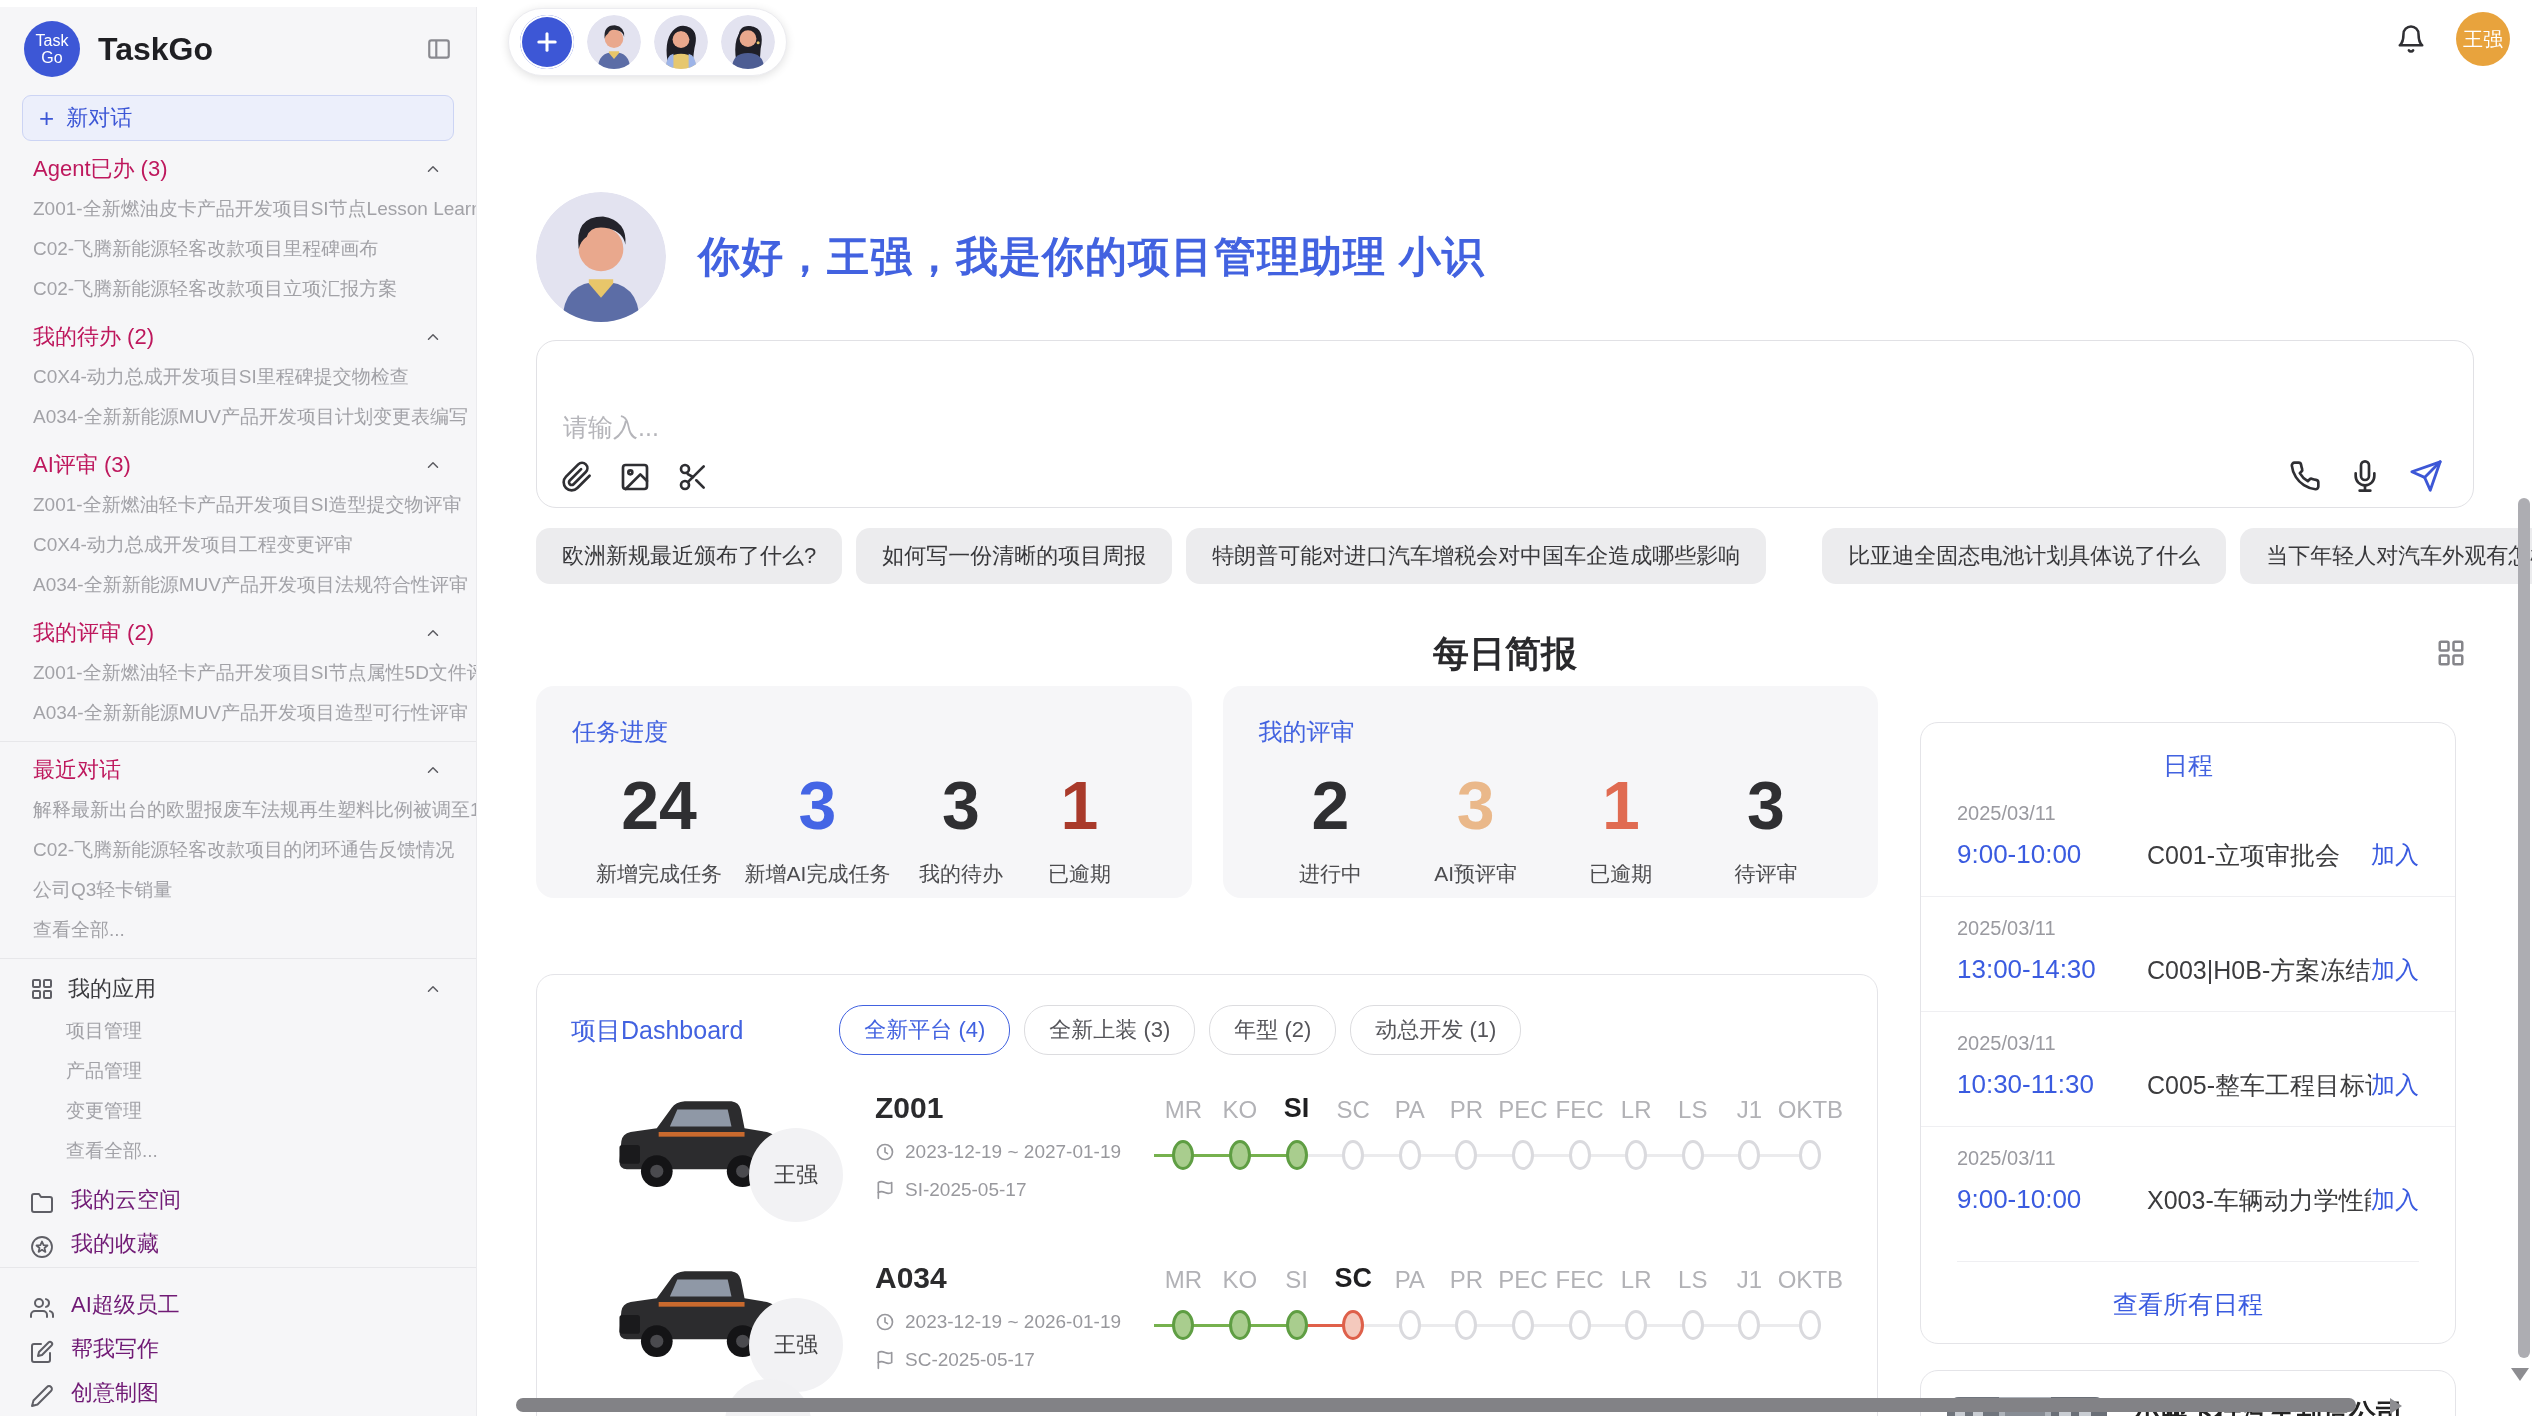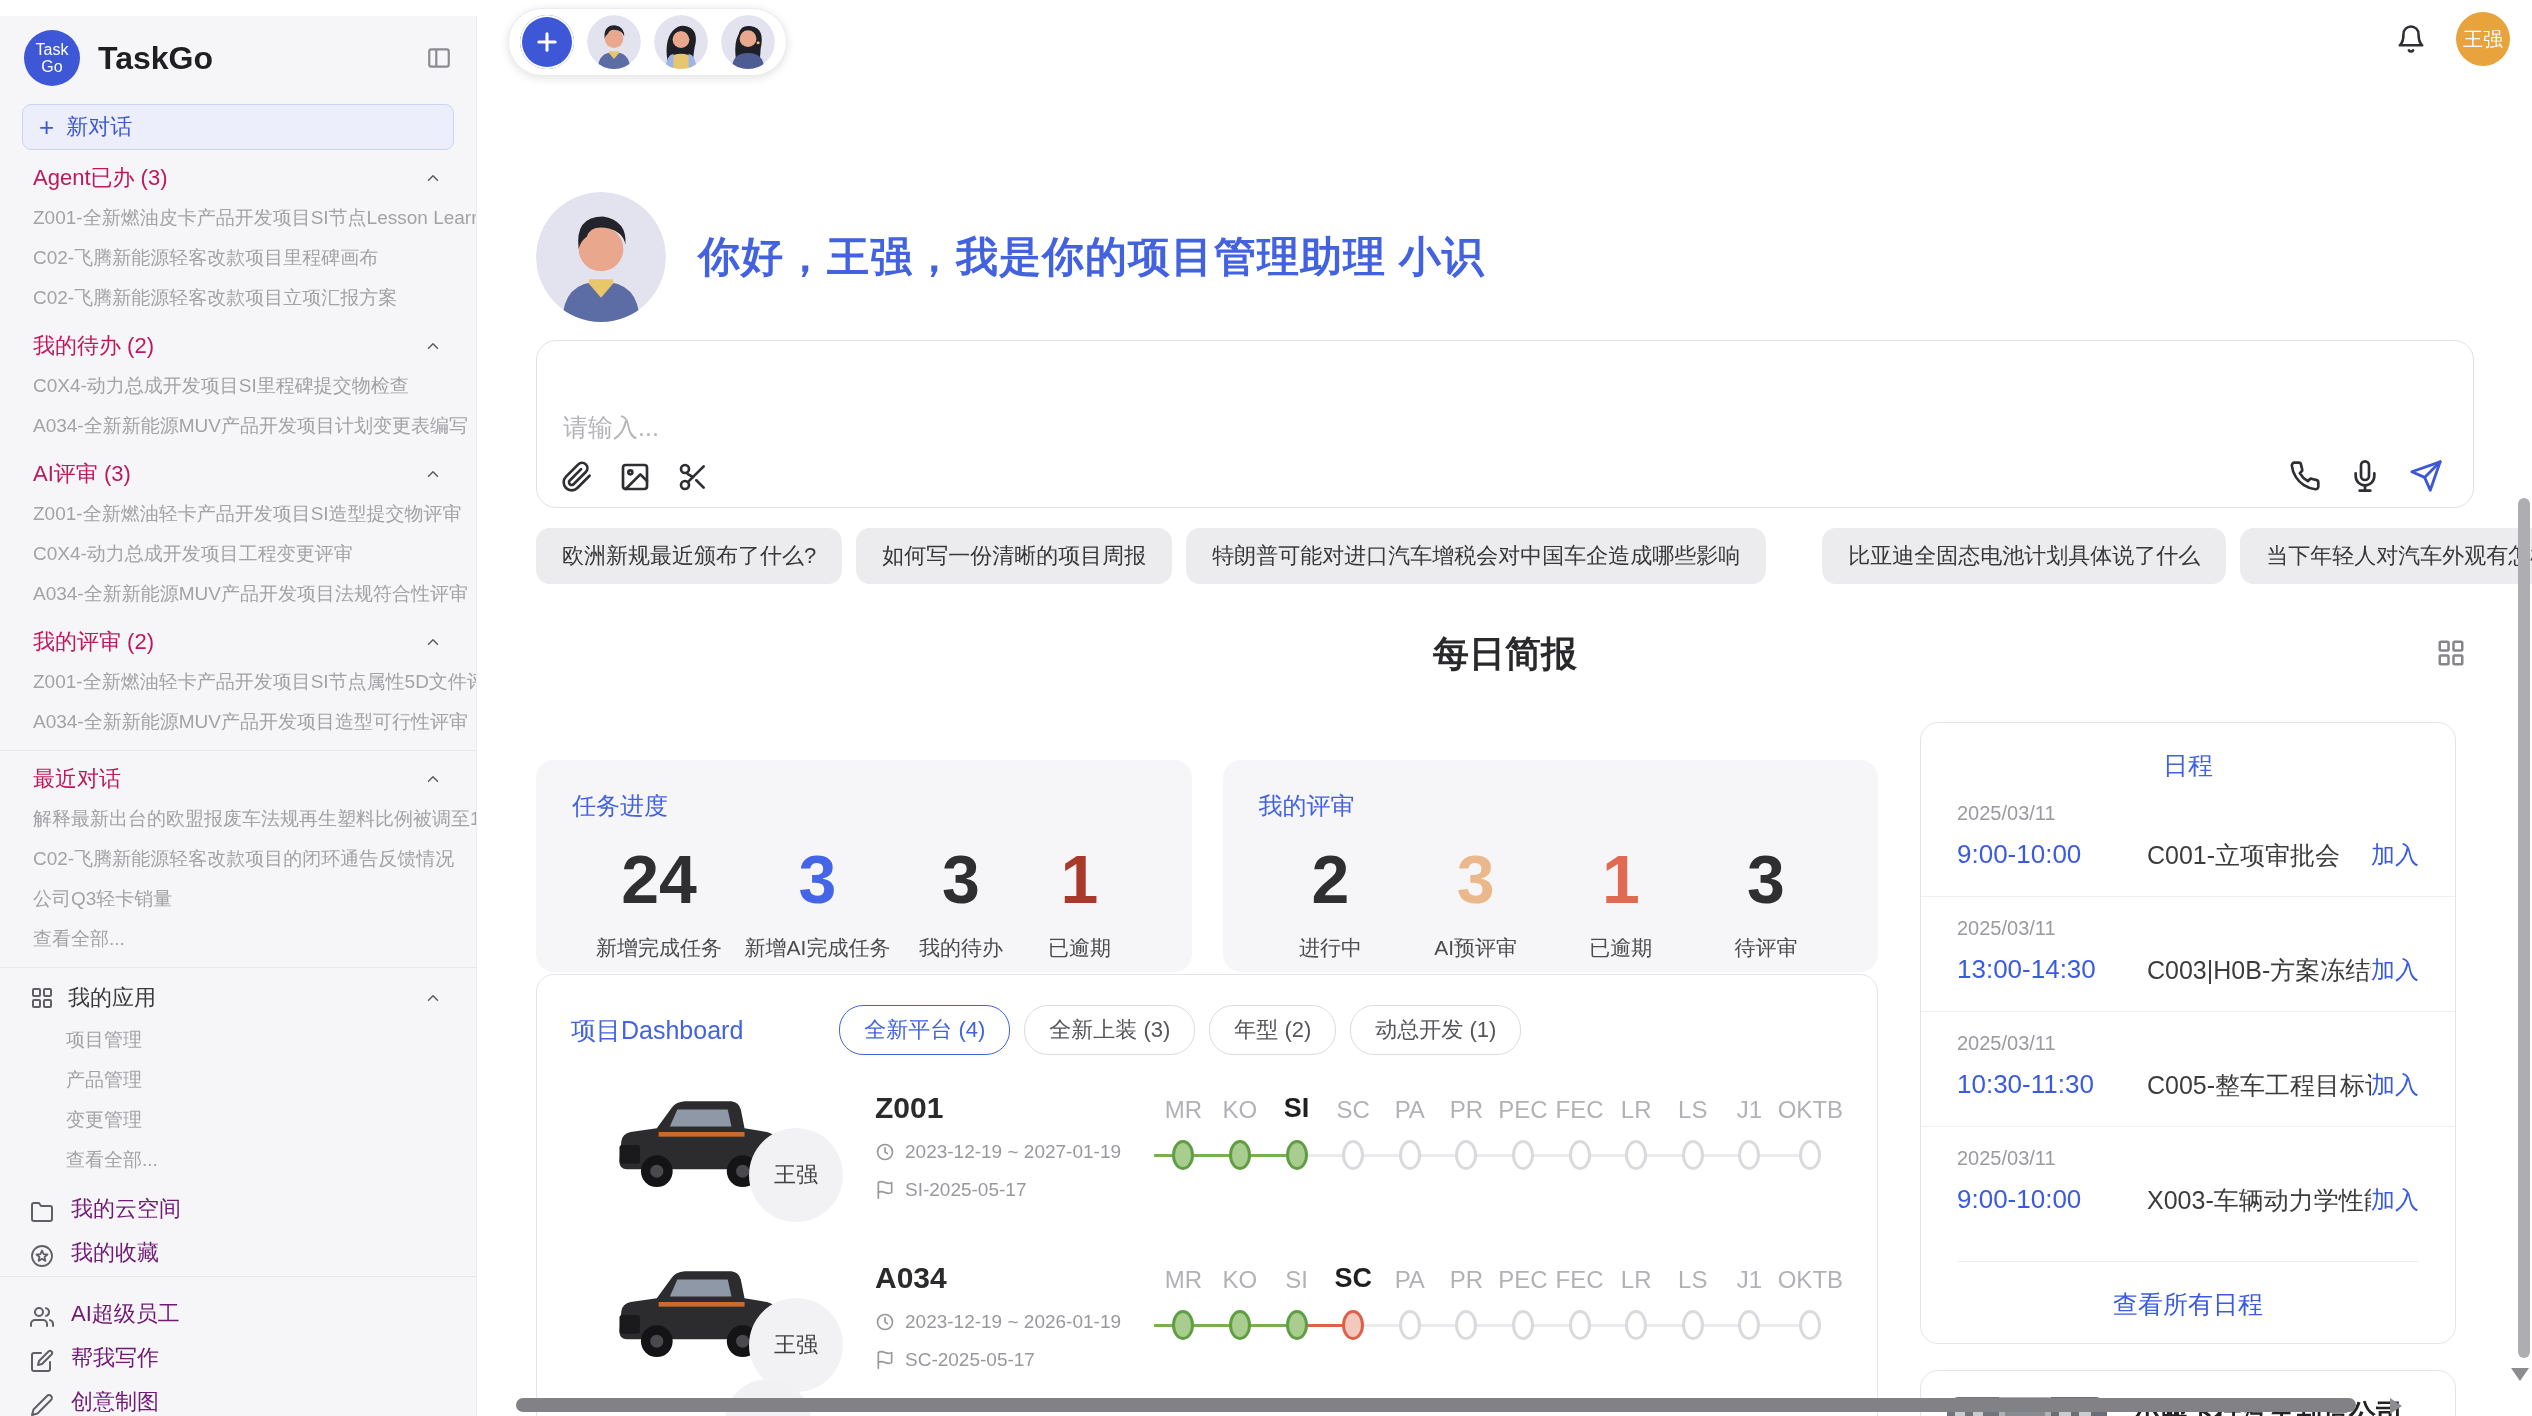--- a/index.html
+++ b/index.html
@@ -1,20 +1,20 @@
 <!DOCTYPE html>
 <html><head>
 <meta charset="utf-8">
 <style>
   html,body{margin:0;padding:0}
   body{width:2532px;height:1416px;overflow:hidden;background:#fff;
        font-family:"Liberation Sans",sans-serif;color:#2b2b2d;position:relative}
   svg.ic{display:block}
   
-  .sidebar{position:absolute;left:0;top:16px;bottom:0;width:476px;background:#f6f6f8;
+  .sidebar{position:absolute;left:0;top:7px;bottom:0;width:476px;background:#f6f6f8;
            border-right:1px solid #ebebee;overflow:hidden}
   .sb-top{display:flex;align-items:center;padding:14px 24px 0 24px}
   .logo{width:56px;height:56px;border-radius:50%;background:#3d57d6;color:#fff;
         display:flex;flex-direction:column;align-items:center;justify-content:center;
         font-size:16px;line-height:17px;flex:none}
   .app-title{font-size:32px;font-weight:bold;color:#1f1f23;margin-left:18px}
   .sb-collapse{margin-left:auto;color:#8a8a90}
   .new-chat{margin:18px 22px 0 22px;width:432px;height:46px;border-radius:9px;
             background:#eceffb;border:1px solid #ccd4f4;display:flex;align-items:center;
             gap:12px;padding:0 16px;box-sizing:border-box;cursor:pointer}
@@ -61,21 +61,21 @@
   
   .chips{position:absolute;left:536px;top:528px;display:flex;gap:14px}
   .chip{height:56px;padding:0 26px;background:#ececee;border-radius:14px;display:flex;
         align-items:center;font-size:22px;color:#38383b;white-space:nowrap;cursor:pointer}
   .chip.gap{margin-left:42px}
   
   .briefing{position:absolute;left:536px;top:630px;width:1938px;text-align:center}
   .briefing h2{margin:0;font-size:36px;color:#29292c}
   .brief-grid{position:absolute;right:8px;top:8px;color:#85858a;cursor:pointer}
   
-  .stats-row{position:absolute;left:536px;top:760px;width:1342px;display:flex;gap:31px}
+  .stats-row{position:absolute;left:536px;top:686px;width:1342px;display:flex;gap:31px}
   .stat-card{flex:1;height:212px;border-radius:18px;background:#f6f6f8;box-sizing:border-box;
              padding:30px 40px 0 36px}
   .stat-title{font-size:24px;color:#4262e0}
   .stat-items{display:flex;justify-content:space-between;padding:0 24px;margin-top:18px}
   .stat-col{text-align:center;min-width:96px}
   .stat-val{font-size:68px;font-weight:600}
   .stat-label{font-size:21px;color:#4c4c4f;margin-top:16px}
   .c-dark{color:#2f2f32}.c-blue{color:#4465e5}.c-red{color:#a93a2b}
   .c-orange{color:#eab88a}.c-salmon{color:#e06b52}
   

